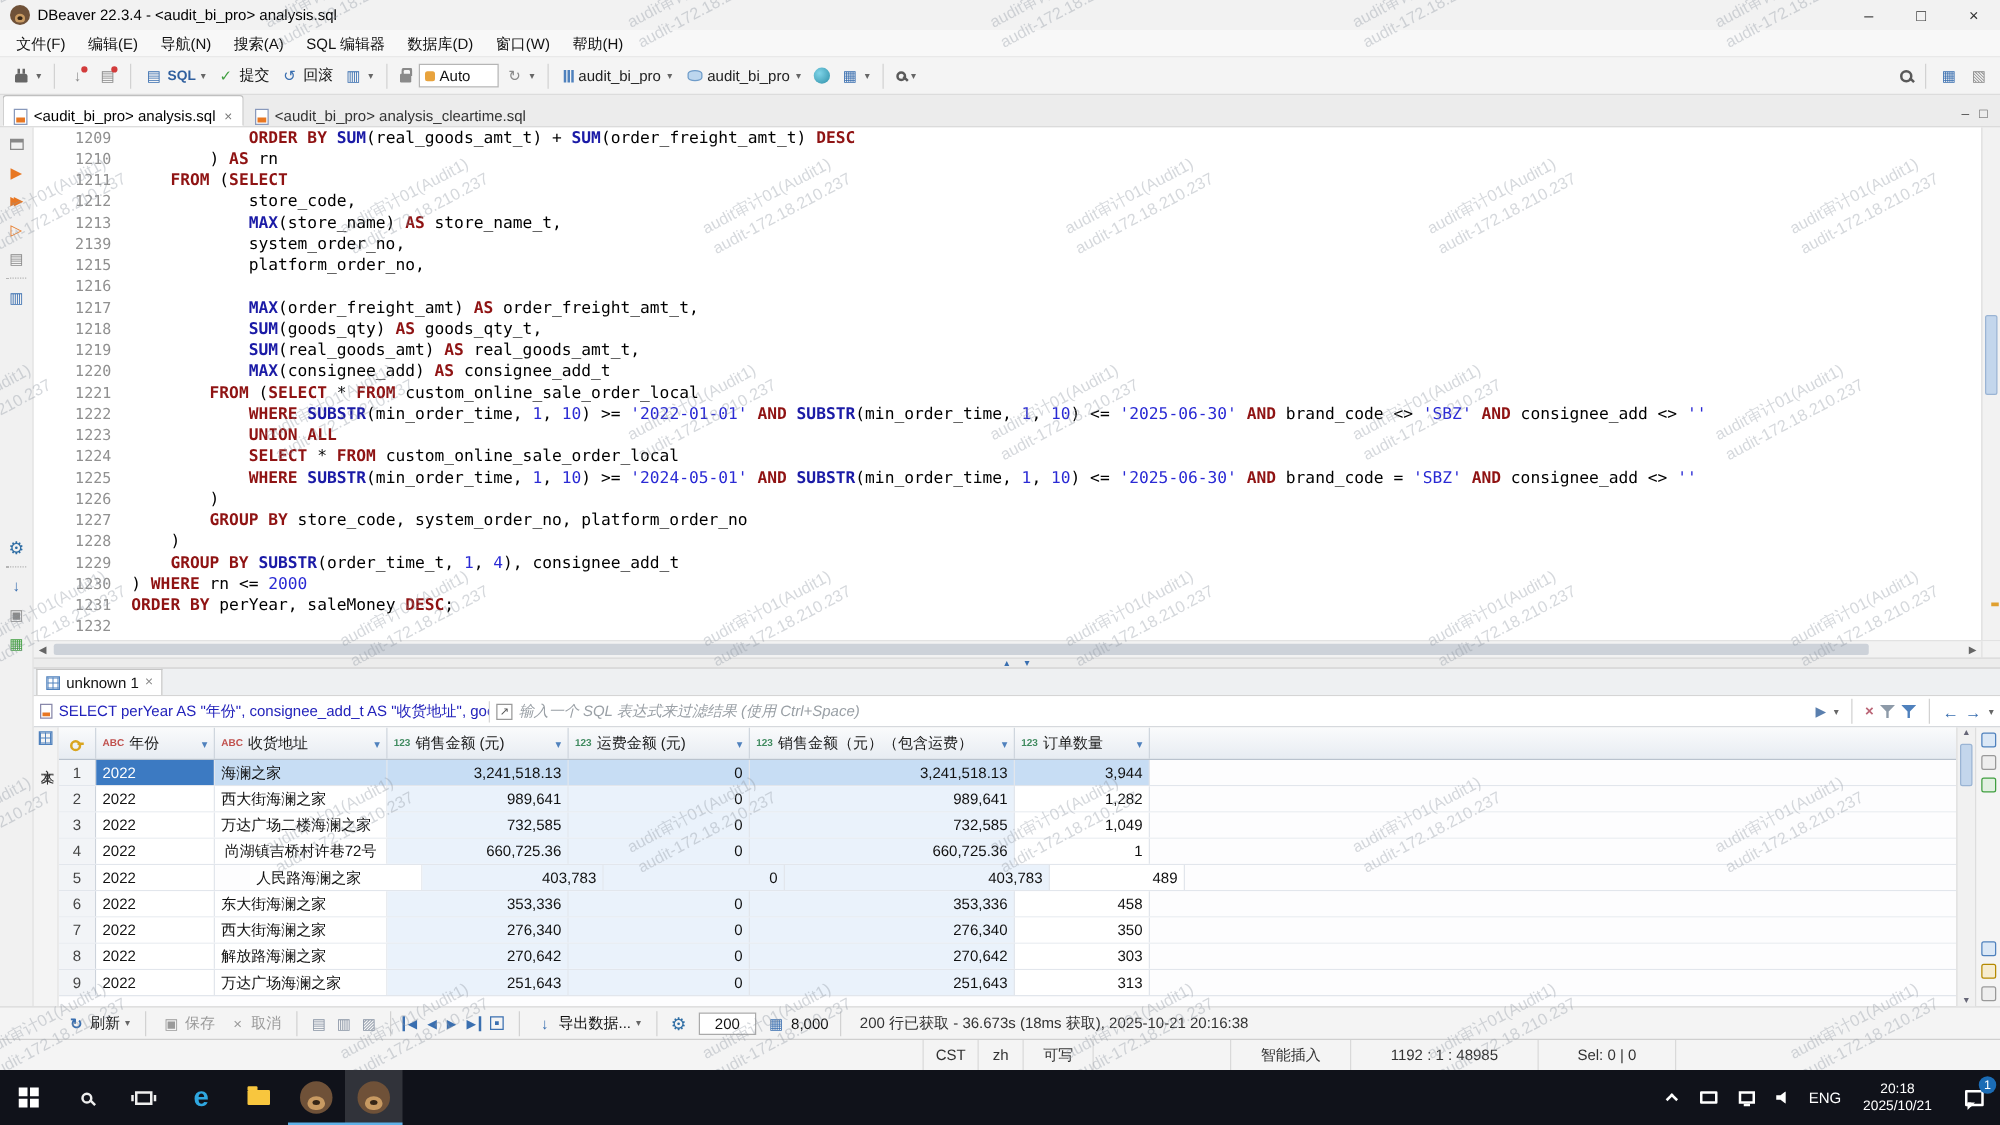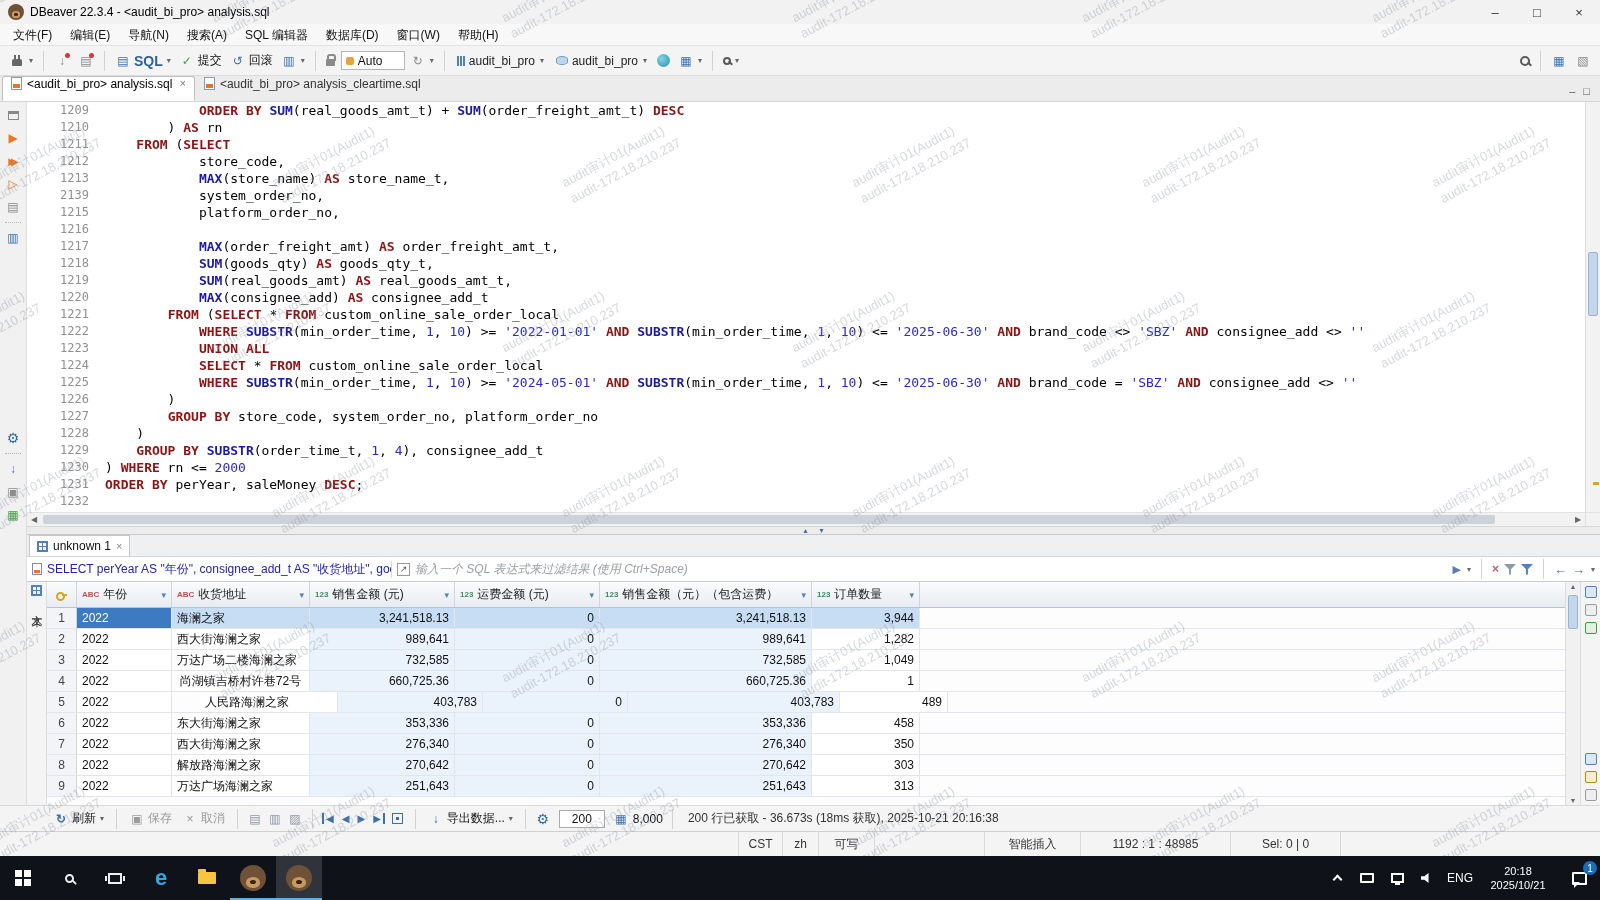--- a/index.html
+++ b/index.html
@@ -27,36 +27,36 @@
 .dd{font-size:8px;color:#666;margin-left:1px}
 .ic{width:16px;height:16px;display:inline-flex;align-items:center;justify-content:center;font-size:12px;line-height:1}.ic.bl{color:#3a6fb0}.ic.gr{color:#3f9e3f}.ic.gy{color:#8a8a8a}.ic.gy2{color:#8a95a5}
 .ic.bl-b{color:#3a6fb0;font-weight:bold}
 .reddot{position:relative}
 .reddot::after{content:"";position:absolute;right:0;top:0;width:5px;height:5px;background:#d23b3b;border-radius:50%}
 .plug{width:10px;height:7px;background:#666;border-radius:2px 2px 1px 1px;position:relative;margin-top:4px}
 .plug::before,.plug::after{content:"";position:absolute;top:-4px;width:2px;height:4px;background:#666}
 .plug::before{left:2px}.plug::after{right:2px}
 .lock{width:9px;height:7px;background:#8a8a8a;border-radius:1px;position:relative;margin-top:4px}
 .lock::before{content:"";position:absolute;top:-5px;left:1px;width:5px;height:5px;border:2px solid #8a8a8a;border-bottom:none;border-radius:3px 3px 0 0}
-.sql-label{color:#2f5f9e;font-size:14px}
+.sql-label{color:#2f5f9e;font-size:11px}
 .combo{display:flex;align-items:center;gap:4px;white-space:nowrap}
 .combo.auto{border:1px solid #b5b5b5;background:#fff;height:19px;padding:0 8px 0 4px;min-width:64px}
 .auto-mark{width:8px;height:8px;background:#e8a33d;border-radius:2px}
 .combo.flat{padding:2px 5px;color:#222}
 .bars3{display:flex;gap:1px;align-items:flex-end}
 .bars3 i{width:2px;height:10px;background:#4f81bd;display:block}
 .cyl{width:12px;height:9px;background:#bcd6ee;border:1px solid #6f9cc9;border-radius:6px/3px;display:inline-block}
 .comp{width:13px;height:13px;border-radius:50%;background:radial-gradient(circle at 35% 35%,#7fd4e8,#2e8fa8);display:inline-block}
 .mag{width:8px;height:8px;border:2px solid #5a5a5a;border-radius:50%;position:relative;display:inline-block}
 .mag::after{content:"";position:absolute;width:5px;height:2px;background:#5a5a5a;transform:rotate(45deg);right:-4px;bottom:-1px}
 .mag.big{width:10px;height:10px}
 
 
 .tabstrip{height:26px;background:#ececec;border-bottom:1px solid #d5d5d5;display:flex;align-items:flex-end;padding-left:2px;flex-shrink:0}
-.etab{height:25px;display:flex;align-items:flex-start;gap:5px;padding:0 8px;color:#333;border:1px solid transparent}
+.etab{height:25px;display:flex;align-items:flex-end;gap:5px;padding:0 8px;color:#333;border:1px solid transparent}
 .etab.active{background:#fff;border-color:#c0c0c0;border-bottom-color:#fff;border-radius:3px 3px 0 0;color:#000}
 .tab-close{color:#777;font-size:11px;margin-left:2px}
 .file-icon{width:11px;height:13px;background:#fff;border:1px solid #8899bb;position:relative;display:inline-block}
 .file-icon::after{content:"";position:absolute;left:1px;bottom:1px;width:7px;height:4px;background:#e87722}
 .tabstrip-right{margin-left:auto;display:flex;gap:8px;padding:0 10px 4px 0;color:#555;font-size:11px}
 
 
 .middle{flex:1;display:flex;min-height:0}
 .left-toolbar{width:27px;background:#f1f1f1;border-right:1px solid #ddd;display:flex;flex-direction:column;align-items:center;padding:5px 0;gap:7px;flex-shrink:0}
 .lt-ic{width:18px;height:16px;display:flex;align-items:center;justify-content:center;font-size:12px}

